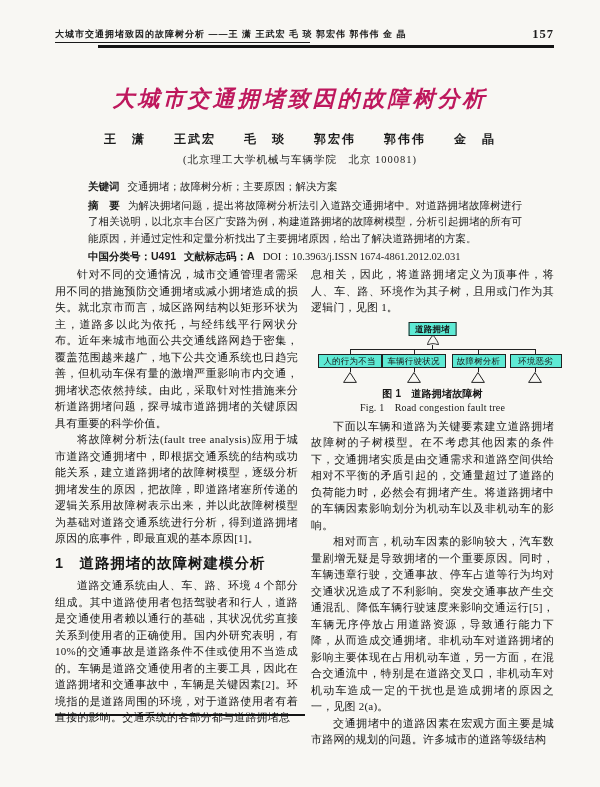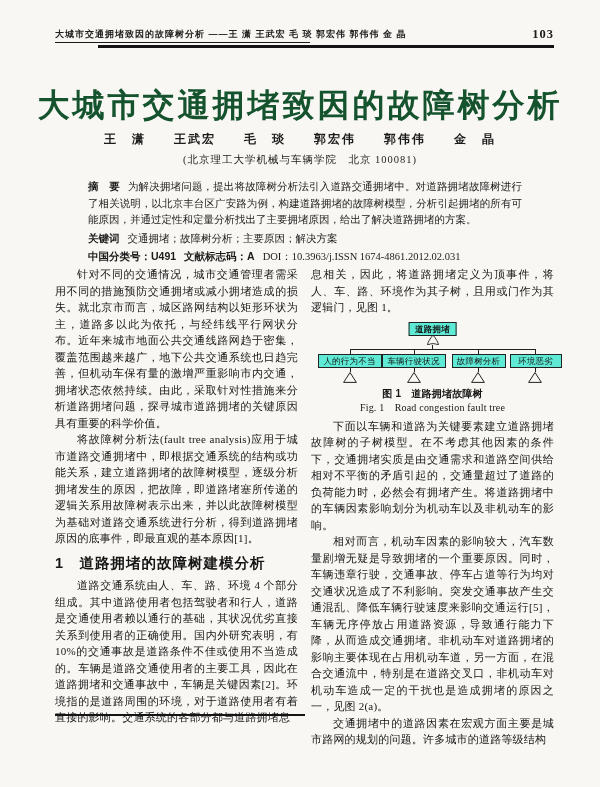--- a/index.html
+++ b/index.html
@@ -7,21 +7,21 @@
   .page{position:relative;width:600px;height:787px;background:#f8f7f3;color:#1b1b1b;overflow:hidden;}
 
   
   .running-head{position:absolute;top:27px;left:55px;right:46px;display:flex;justify-content:space-between;align-items:center;}
   .running-title{font-family:"Liberation Sans","DejaVu Sans",sans-serif;font-size:9px;font-weight:bold;letter-spacing:1px;color:#222;}
   .page-number{font-size:12.5px;font-weight:bold;letter-spacing:1px;}
   .rule-thin{position:absolute;top:42px;left:55px;width:255px;height:1px;background:#1a1a1a;}
   .rule-thick{position:absolute;top:45px;left:98px;right:46px;height:3px;background:#141414;}
 
   
-  .paper-title{position:absolute;top:84px;left:0;width:600px;text-align:center;font-family:"Liberation Sans","DejaVu Sans",sans-serif;font-weight:bold;font-size:32px;letter-spacing:3px;color:#14532d;}
+  .paper-title{position:absolute;top:84px;left:0;width:600px;text-align:center;font-family:"Liberation Sans","DejaVu Sans",sans-serif;font-weight:bold;font-size:22px;letter-spacing:3px;color:#be185d;font-style:italic;}
   .authors-line{position:absolute;top:131px;left:0;width:600px;text-align:center;font-family:"Liberation Sans","DejaVu Sans",sans-serif;font-weight:bold;font-size:12px;letter-spacing:2px;}
   .affiliation{position:absolute;top:153px;left:0;width:600px;text-align:center;font-size:10.5px;letter-spacing:1px;}
 
   
   .abstract-block{position:absolute;top:177px;left:88px;right:78px;font-size:10.5px;line-height:16.5px;text-align:justify;}
   .abstract-block .lbl{font-family:"Liberation Sans","DejaVu Sans",sans-serif;font-weight:bold;margin-right:8px;}
   .abstract-row{margin-top:1px;}
   .clc-row span{margin-right:18px;margin-top:23px;}
   .clc-row .doi{margin-right:0;}
 
@@ -50,35 +50,35 @@
   .footnote .fn-line{white-space:nowrap;overflow:hidden;}
   .footnote .sep{display:inline-block;width:26px;}
 </style>
 </head>
 <body>
 
 <div class="page">
 
   <div class="running-head">
     <span class="running-title">大城市交通拥堵致因的故障树分析 ——王 潇  王武宏  毛 琰  郭宏伟  郭伟伟  金 晶</span>
-    <span class="page-number">103</span>
+    <span class="page-number">157</span>
   </div>
   <div class="rule-thin"></div>
   <div class="rule-thick"></div>
 
   <div class="paper-title">大城市交通拥堵致因的故障树分析</div>
   <div class="authors-line">王　潇　　王武宏　　毛　琰　　郭宏伟　　郭伟伟　　金　晶</div>
   <div class="affiliation">(北京理工大学机械与车辆学院　北京 100081)</div>
 
   <div class="abstract-block">
     <div class="abstract-row">
-      <span class="lbl">摘　要</span><span>为解决拥堵问题，提出将故障树分析法引入道路交通拥堵中。对道路拥堵故障树进行了相关说明，以北京丰台区广安路为例，构建道路拥堵的故障树模型，分析引起拥堵的所有可能原因，并通过定性和定量分析找出了主要拥堵原因，给出了解决道路拥堵的方案。</span>
+      <span class="lbl">关键词</span><span>交通拥堵；故障树分析；主要原因；解决方案</span>
     </div>
     <div class="abstract-row">
-      <span class="lbl">关键词</span><span>交通拥堵；故障树分析；主要原因；解决方案</span>
+      <span class="lbl">摘　要</span><span>为解决拥堵问题，提出将故障树分析法引入道路交通拥堵中。对道路拥堵故障树进行了相关说明，以北京丰台区广安路为例，构建道路拥堵的故障树模型，分析引起拥堵的所有可能原因，并通过定性和定量分析找出了主要拥堵原因，给出了解决道路拥堵的方案。</span>
     </div>
     <div class="abstract-row clc-row">
       <span class="lbl">中国分类号：U491</span><span class="lbl">文献标志码：A</span><span class="doi">DOI：10.3963/j.ISSN 1674-4861.2012.02.031</span>
     </div>
   </div>
 
   <div class="columns">
 
     <div class="col">
       <p>针对不同的交通情况，城市交通管理者需采用不同的措施预防交通拥堵或减小拥堵造成的损失。就北京市而言，城区路网结构以矩形环状为主，道路多以此为依托，与经纬线平行网状分布。近年来城市地面公共交通线路网趋于密集，覆盖范围越来越广，地下公共交通系统也日趋完善，但机动车保有量的激增严重影响市内交通，拥堵状态依然持续。由此，采取针对性措施来分析道路拥堵问题，探寻城市道路拥堵的关键原因具有重要的科学价值。</p>

